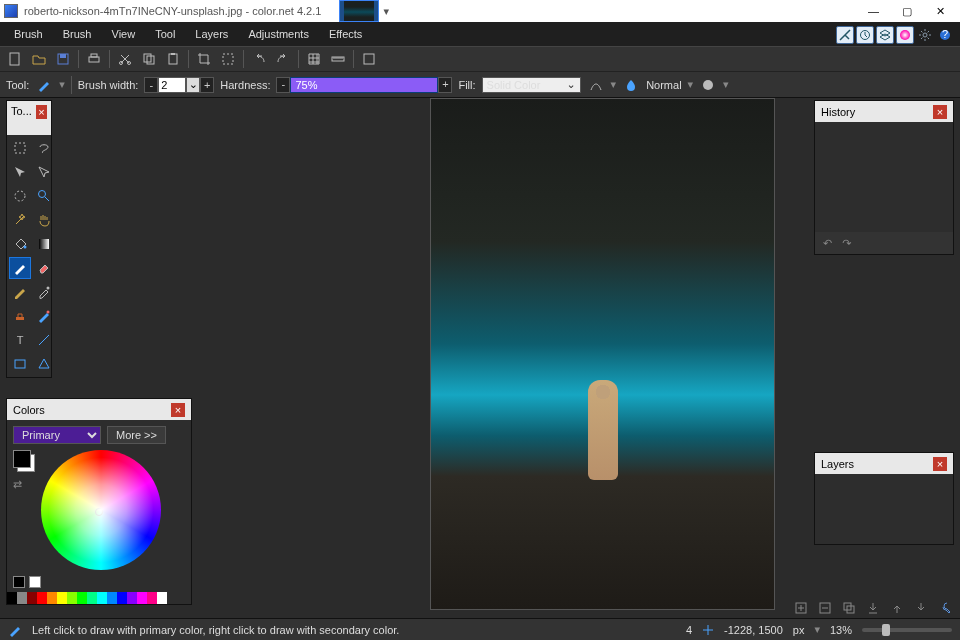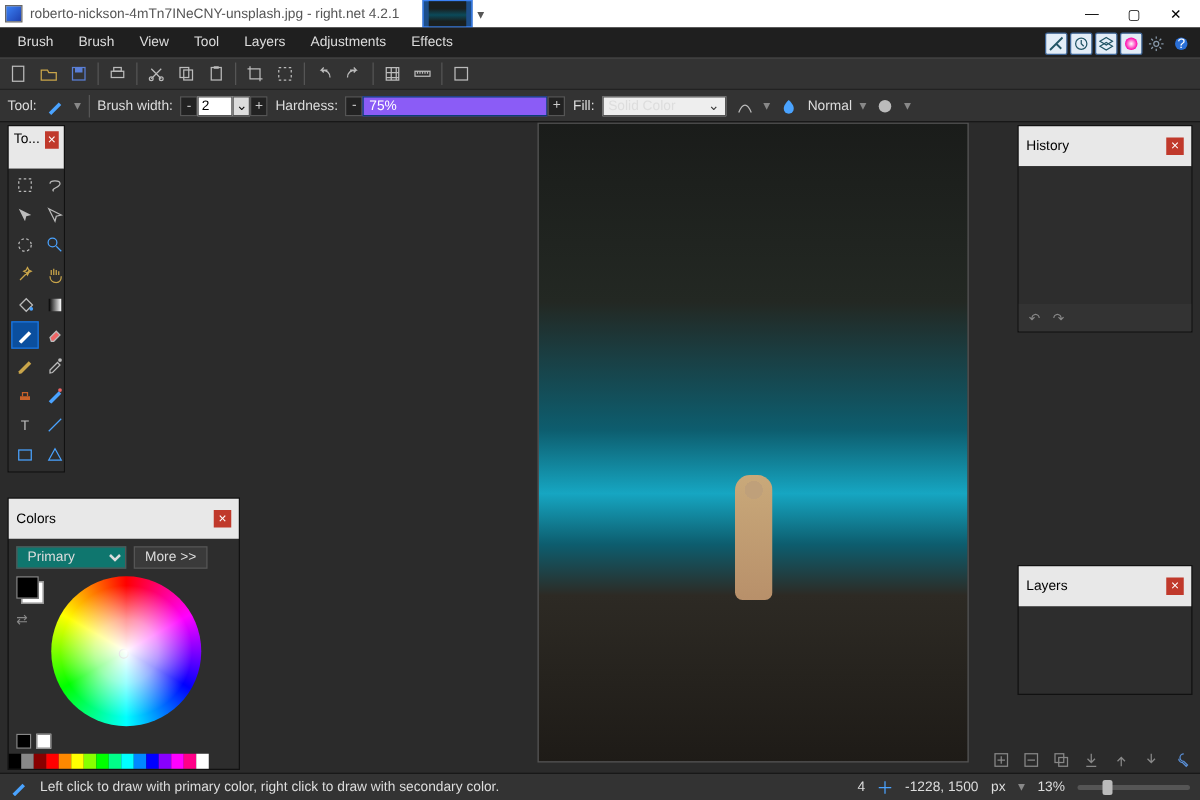--- a/index.html
+++ b/index.html
@@ -37,24 +37,24 @@
 .silhouette{position:absolute;left:50%;top:55%;width:30px;height:100px;transform:translateX(-50%);background:radial-gradient(ellipse 12px 12px at 50% 12%,#bfa07a 60%,transparent 61%),linear-gradient(#c9a97a,#b8906a);border-radius:12px 12px 6px 6px}
 
 .toolbox{position:absolute;left:6px;top:100px;width:46px;background:#2d2d2d;border:1px solid #111}
 .toolbox-title{height:34px;background:#e8e8e8;color:#000;display:flex;padding:4px 4px;gap:4px;font-size:10px}
 .toolbox-title .x{margin-left:auto;width:14px;height:14px;background:#c0392b;color:#fff;text-align:center;line-height:14px}
 .tb-grid{display:grid;grid-template-columns:22px 22px;gap:2px;padding:2px;background:#2d2d2d}
 .tb-cell{width:22px;height:22px;display:flex;align-items:center;justify-content:center;color:#bbb}
 .tb-cell.sel{background:#0b4f9e;border:1px solid #1c77e0}
 
 .colors{position:absolute;left:6px;top:398px;width:186px;background:#2d2d2d;border:1px solid #111}
-.panel-title{height:32px;background:#e8e8e8;color:#000;display:flex;align-items:center;padding:0 6px}
+.panel-title{height:21px;background:#e8e8e8;color:#000;display:flex;align-items:center;padding:0 6px}
 .panel-title .x{margin-left:auto;width:14px;height:14px;background:#c0392b;color:#fff;text-align:center;line-height:14px}
 .colors-top{display:flex;align-items:center;gap:6px;padding:6px}
-.colors-top select{height:18px;background:#0f766e;color:#ddd;border:1px solid #555;padding:0 24px 0 4px}
+.colors-top select{height:18px;background:#4c1d95;color:#ddd;border:1px solid #555;padding:0 24px 0 4px}
 .more-btn{height:18px;padding:0 8px;background:#3a3a3a;border:1px solid #555;color:#ddd}
 .color-body{display:flex;gap:6px;padding:0 6px 6px}
 .swatches{display:flex;flex-direction:column;gap:6px}
 .sw{width:18px;height:18px;border:1px solid #888}
 .sw.black{background:#000}
 .sw.white{background:#fff}
 .arrow-swap{width:14px;height:10px;color:#888}
 .wheel{width:120px;height:120px;border-radius:50%;background:conic-gradient(red,magenta,blue,cyan,lime,yellow,red);position:relative}
 .wheel::after{content:"";position:absolute;inset:0;border-radius:50%;background:radial-gradient(circle,#fff 0%,rgba(255,255,255,0.6) 30%,transparent 62%)}
 .wheel .sel-dot{position:absolute;left:54px;top:58px;width:8px;height:8px;border:1px solid #000;border-radius:50%;background:transparent}
@@ -82,21 +82,21 @@
 .status .spacer{flex:1}
 .status .zoom-slider{width:90px;height:4px;background:#555;position:relative;border-radius:2px}
 .status .zoom-slider .knob{position:absolute;left:20px;top:-4px;width:8px;height:12px;background:#bbb;border-radius:2px}
 svg{display:block}
 </style>
 </head>
 <body>
 
 <div class="titlebar">
   <div class="icon-app"></div>
-  <div class="titlebar-title">roberto-nickson-4mTn7INeCNY-unsplash.jpg - right.net 4.2.1</div>
+  <div class="titlebar-title">roberto-nickson-4mTn7INeCNY-unsplash.jpg - color.net 4.2.1</div>
   <div class="thumb-area">
     <div class="thumb-tab">
         <div class="thumb-canvas"></div>
       </div>
     <div class="thumb-dd">▾</div>
   </div>
   <div class="win-controls">
     <div class="win-btn">—</div>
     <div class="win-btn">▢</div>
     <div class="win-btn">✕</div>

